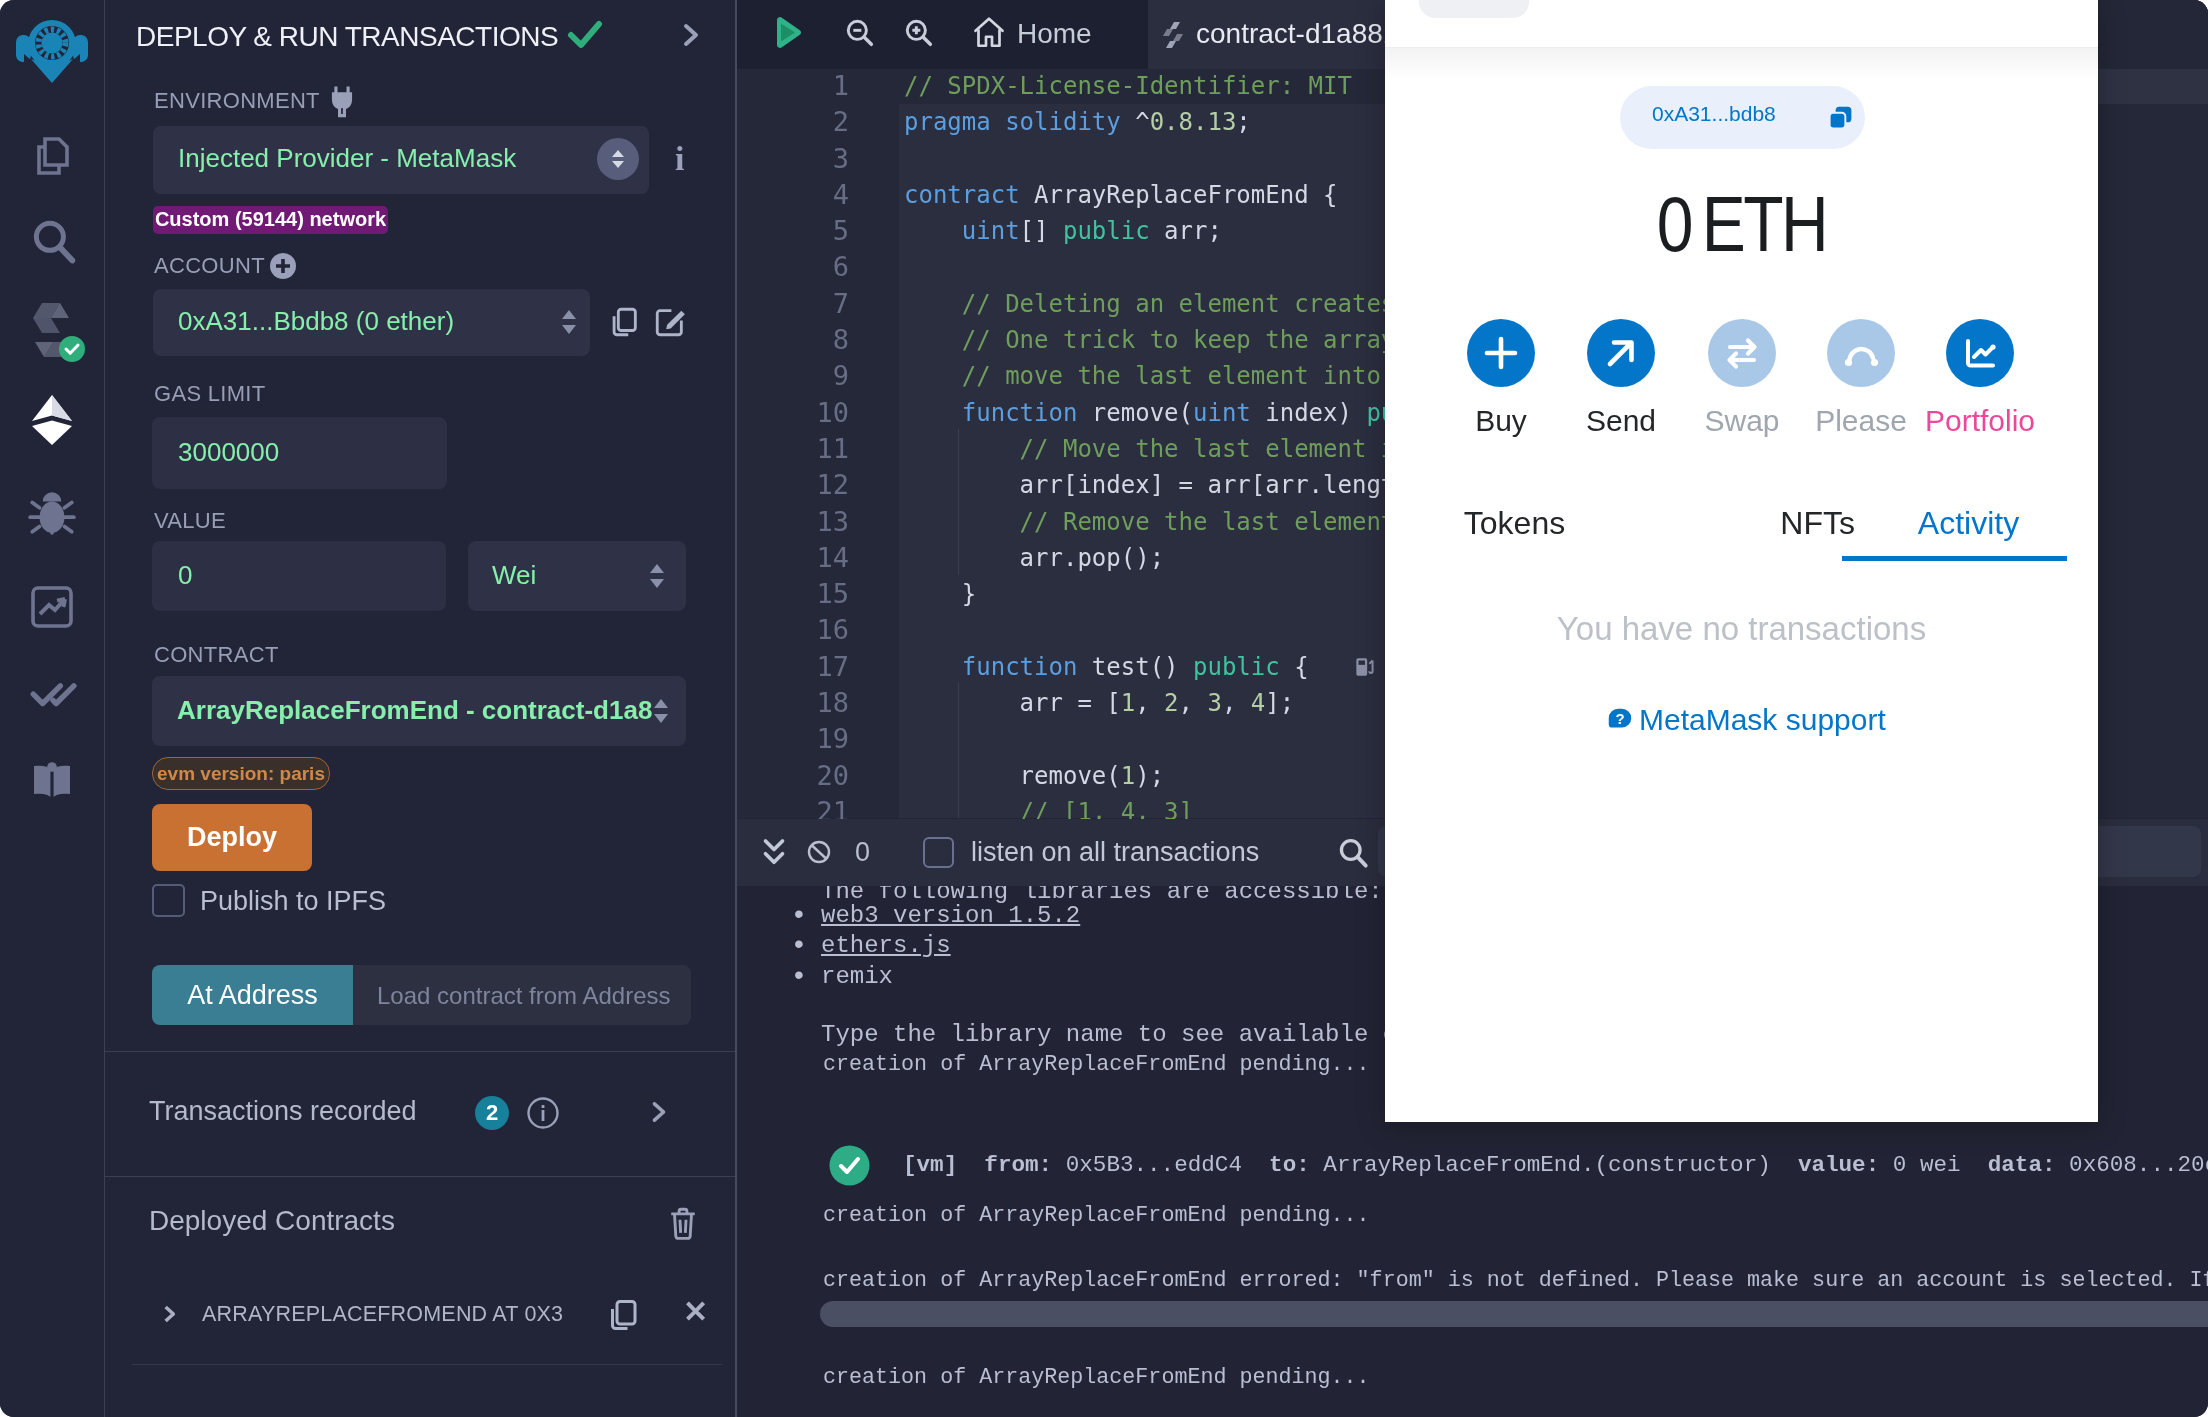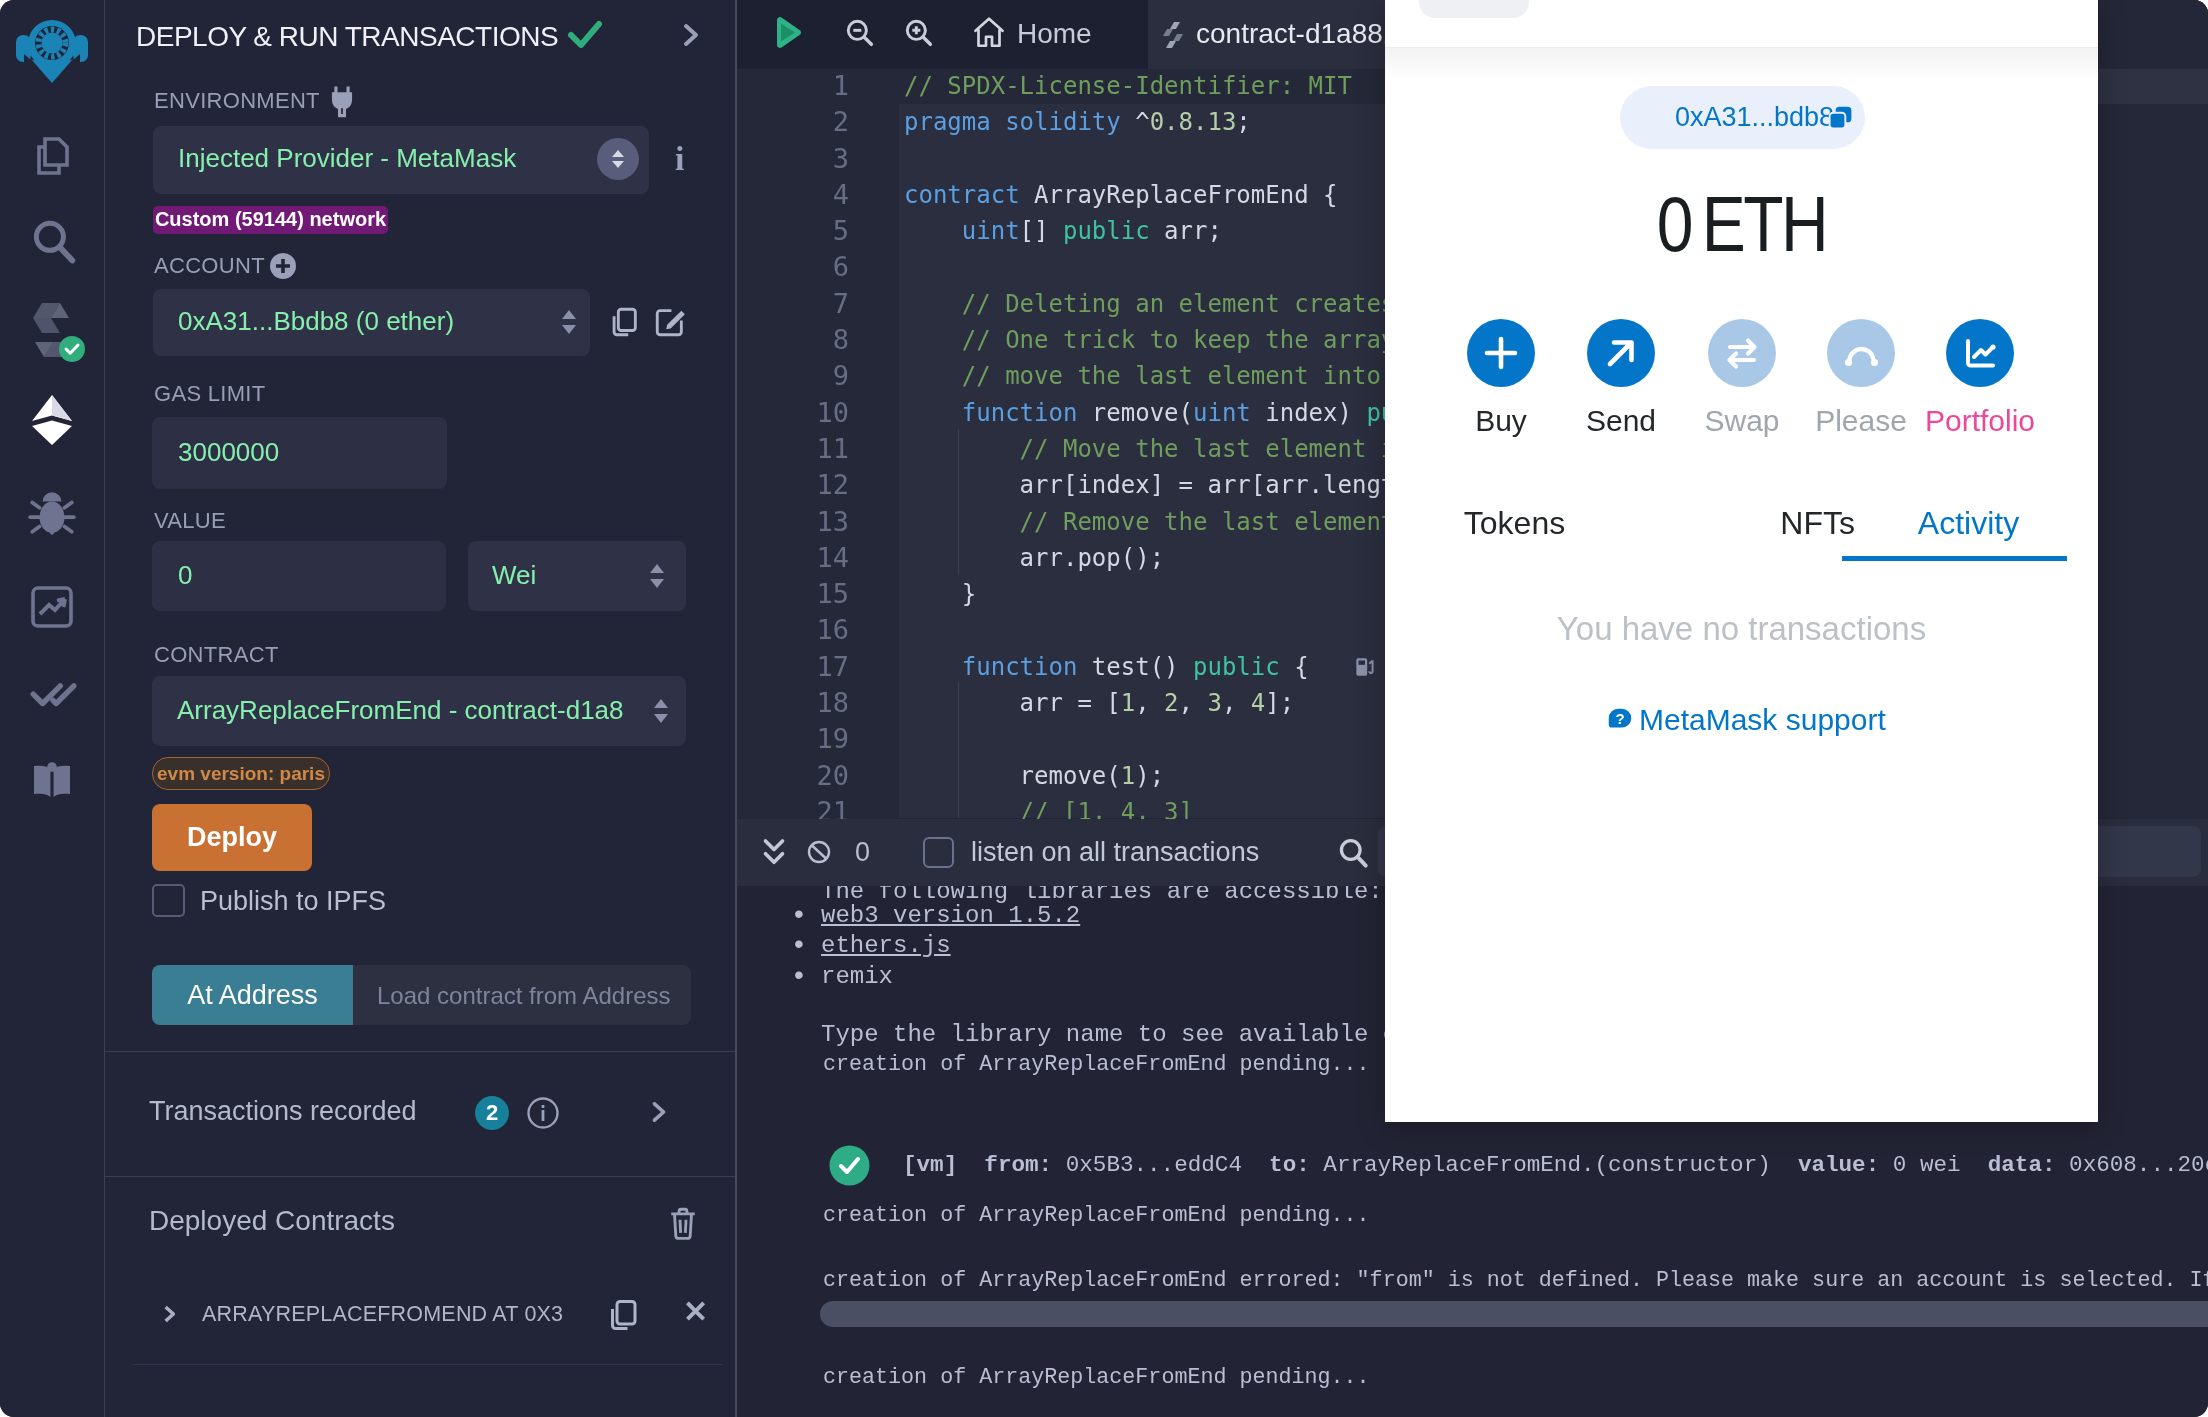--- a/index.html
+++ b/index.html
@@ -308,21 +308,21 @@
     <div class="ctrl" style="left:363px; top:541px; width:218px; height:70px;">
       <span class="abs" style="left:24px; top:19px;">Wei</span>
       <svg class="abs" style="left:178px; top:21px;" width="22" height="28" viewBox="0 0 22 28">
           <path d="M11 2 L18 11 H4 Z" fill="#8a90aa"></path>
           <path d="M11 26 L4 17 H18 Z" fill="#8a90aa"></path>
         </svg>
     </div>
 
     <div class="lbl" style="left:49px; top:642px;">CONTRACT</div>
     <div class="ctrl" style="left:47px; top:676px; width:534px; height:70px; overflow:hidden;">
-      <span class="abs" style="left:25px; top:19px;">ArrayReplaceFromEnd - contract-d1a8</span>
+      <span class="abs" style="left:25px; top:19px;font-weight:bold;">ArrayReplaceFromEnd - contract-d1a8</span>
       <svg class="abs" style="left:498px; top:21px;" width="22" height="28" viewBox="0 0 22 28">
           <path d="M11 2 L18 11 H4 Z" fill="#8a90aa"></path>
           <path d="M11 26 L4 17 H18 Z" fill="#8a90aa"></path>
         </svg>
     </div>
     <div class="abs" style="left:47px; top:757px; width:178px; height:33px; border:1px solid #a06433; background:#39302b; border-radius:16px; color:#d08848; font-size:19px; font-weight:bold; text-align:center; line-height:31px; white-space:nowrap;">evm version: paris</div>
 
     <div class="abs" style="left:47px; top:804px; width:160px; height:67px; background:#c97033; border-radius:8px; color:#ffffff; font-size:27px; font-weight:bold; text-align:center; line-height:67px;">Deploy</div>
 
     <div class="abs" style="left:47px; top:884px; width:33px; height:33px; border:2px solid #565c76; border-radius:5px;"></div>
@@ -364,21 +364,21 @@
     <div class="divider" style="left:27px; top:1364px; width:590px; background:#33364c;"></div>
   </div>
   <div class="abs" style="left:735px; top:0; width:2px; height:1417px; background:#454a5e;"></div>
   <div class="popup">
 
     <div class="abs" style="left:34px; top:0; width:110px; height:18px; background:#eef0f4; border-radius:0 0 16px 16px;"></div>
     <div class="abs" style="left:0; top:47px; width:713px; height:1px; background:#ededed;"></div>
     <div class="abs" style="left:0; top:48px; width:713px; height:32px; background:linear-gradient(rgba(36,40,45,0.06), rgba(36,40,45,0));"></div>
 
     <div class="abs" style="left:235px; top:86px; width:245px; height:63px; background:#e9f0fb; border-radius:32px;">
-      <span class="abs" style="left:32px; top:16px; color:#0376c9; font-size:27px;margin-left:23px;">0xA31...bdb8</span>
+      <span class="abs" style="left:32px; top:16px; color:#0376c9; font-size:21px;">0xA31...bdb8</span>
       <svg class="abs" style="left:206px; top:17px;" width="29" height="29" viewBox="0 0 24 24">
         <rect x="8" y="3" width="13" height="13" rx="3" fill="#0376c9"></rect>
         <rect x="3" y="8" width="13" height="13" rx="3" fill="#0376c9" stroke="#e9f0fb" stroke-width="1.6"></rect>
       </svg>
     </div>
 
     <div class="abs" style="left:0; top:186px; width:713px; text-align:center; color:#1b1e21; font-size:66px; font-weight:500; letter-spacing:-2.5px; transform:scaleY(1.18); transform-origin:50% 50%;">0 ETH</div>
 
     <div class="abs" style="left:82px; top:319px; width:68px; height:68px; border-radius:50%; background:#0376c9;"></div>
     <svg class="abs" style="left:82px; top:319px;" width="68" height="68" viewBox="0 0 68 68">

